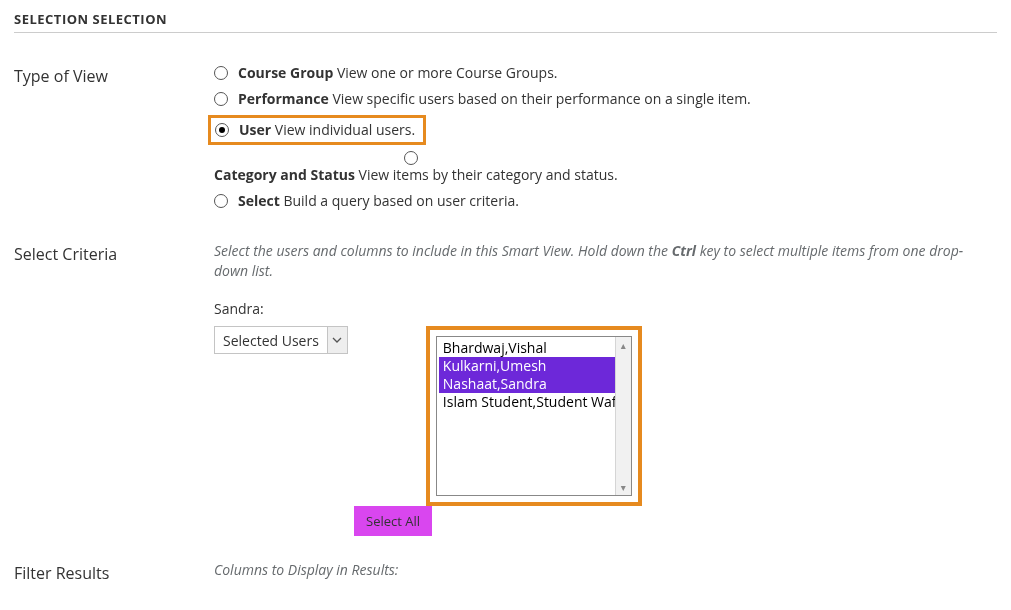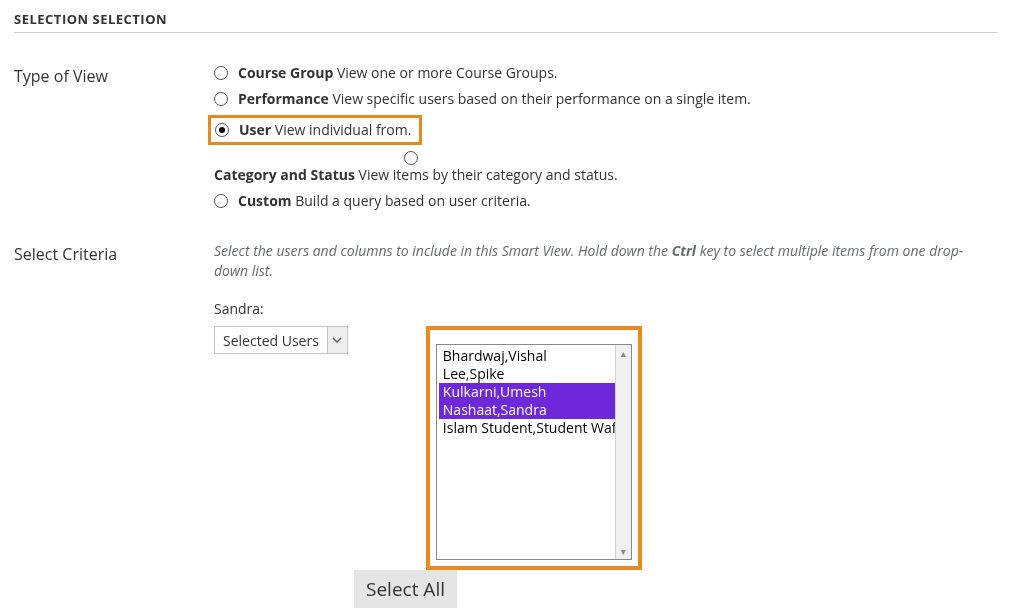--- a/index.html
+++ b/index.html
@@ -117,24 +117,23 @@
     justify-content: center;
   }
   .select-wrap .chev svg { display:block; }
   .list-highlight {
     border: 4px solid #e68a1f;
     padding: 6px;
     width: 216px;
   }
   .multi-select {
     border: 1px solid #888;
-    height: 216px;
-    display: flex;
-    background: #fff;
-    margin-top: 8px;
+    height: 160px;
+    display: flex;
+    background: #fff;
   }
   .multi-list {
     flex: 1;
     padding: 2px 0 0 2px;
     overflow: hidden;
   }
   .multi-item {
     padding: 0 4px;
     line-height: 18px;
     color: #000;
@@ -154,24 +153,24 @@
     align-items: center;
     padding: 3px 0;
   }
   .scroll-arrow { color:#888; font-size:10px; line-height:10px;}
   .select-all-wrap {
     margin-top: 0;
     margin-left: 140px;
   }
   .btn {
     display: inline-block;
-    background: #e5e5e5;
+    background: #d946ef;
     color: #333;
     padding: 6px 12px;
-    font-size: 19px;
+    font-size: 13px;
     border: none;
   }
 </style>
 </head>
 <body>
 
 <div class="section-title">SELECTION SELECTION</div>
 
 <div class="row">
   <div class="label-col">Type of View</div>
@@ -184,33 +183,33 @@
       </div>
       <div class="radio-line">
         <span style="display: inline-flex; align-items: center;">
           <span class="radio"></span>
           <span class="radio-label"><b>Performance </b><span class="desc">View specific users based on their performance on a single item.</span></span>
         </span>
       </div>
       <div class="radio-line">
         <span class="highlight-box" style="display: inline-flex; align-items: center;">
           <span class="radio checked"></span>
-          <span class="radio-label"><b>User </b><span class="desc">View individual from.</span></span>
+          <span class="radio-label"><b>User </b><span class="desc">View individual users.</span></span>
         </span>
       </div>
       <div class="radio-line">
         <span style="display: inline-flex; align-items: center; flex-direction: column;">
           <span class="radio"></span>
           <span class="radio-label"><b>Category and Status </b><span class="desc">View items by their category and status.</span></span>
         </span>
       </div>
       <div class="radio-line">
         <span style="display: inline-flex; align-items: center;">
           <span class="radio"></span>
-          <span class="radio-label"><b>Custom </b><span class="desc">Build a query based on user criteria.</span></span>
+          <span class="radio-label"><b>Select </b><span class="desc">Build a query based on user criteria.</span></span>
         </span>
       </div>
     </div>
 </div>
 
 <div class="row">
   <div class="label-col">Select Criteria</div>
   <div class="content-col">
     <div class="help-text">
       <span>Select the users and columns to include in this Smart View. Hold down the </span><b>Ctrl</b><span> key to select multiple items from one drop-down list.</span>
@@ -223,21 +222,20 @@
           <svg width="10" height="10" viewBox="0 0 10 10">
               <path d="M1 3 L5 7 L9 3" stroke="#555" stroke-width="1.3" fill="none"></path>
             </svg>
         </div>
       </div>
       <div>
         <div class="list-highlight">
           <div class="multi-select">
             <div class="multi-list" id="user-list">
                 <div class="multi-item">Bhardwaj,Vishal</div>
-                <div class="multi-item">Lee,Spike</div>
                 <div class="multi-item selected">Kulkarni,Umesh</div>
                 <div class="multi-item selected">Nashaat,Sandra</div>
                 <div class="multi-item">Islam Student,Student Wafa</div>
               </div>
             <div class="multi-scroll">
               <span class="scroll-arrow">▴</span>
               <span class="scroll-arrow">▾</span>
             </div>
           </div>
         </div>

